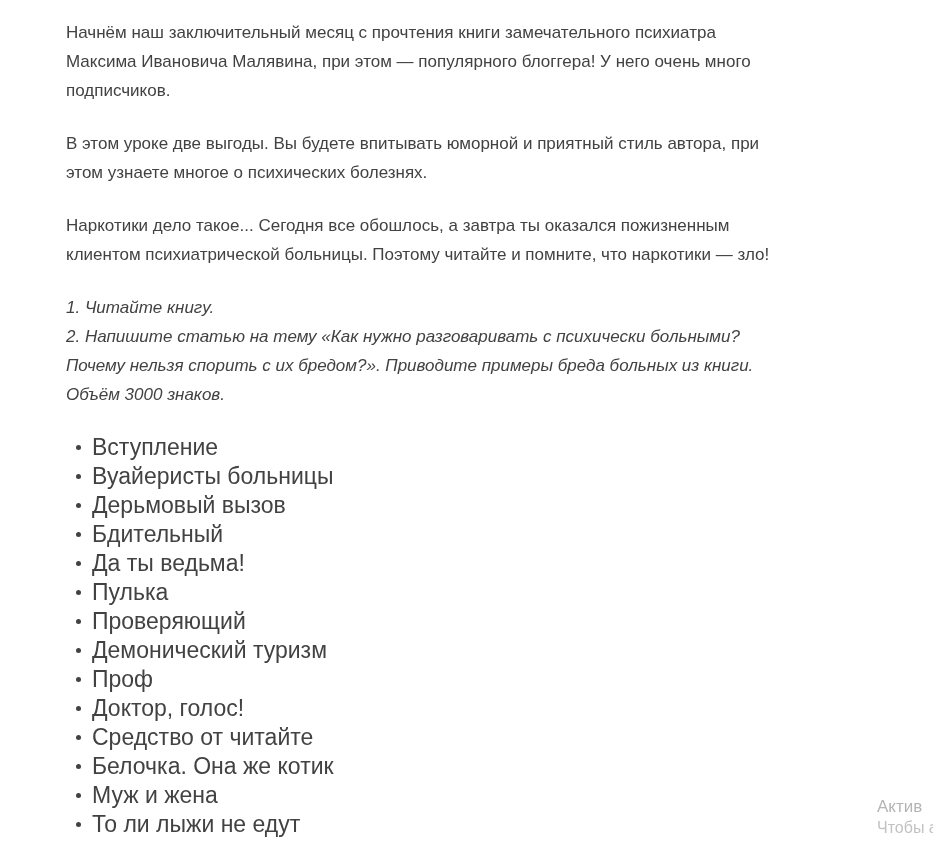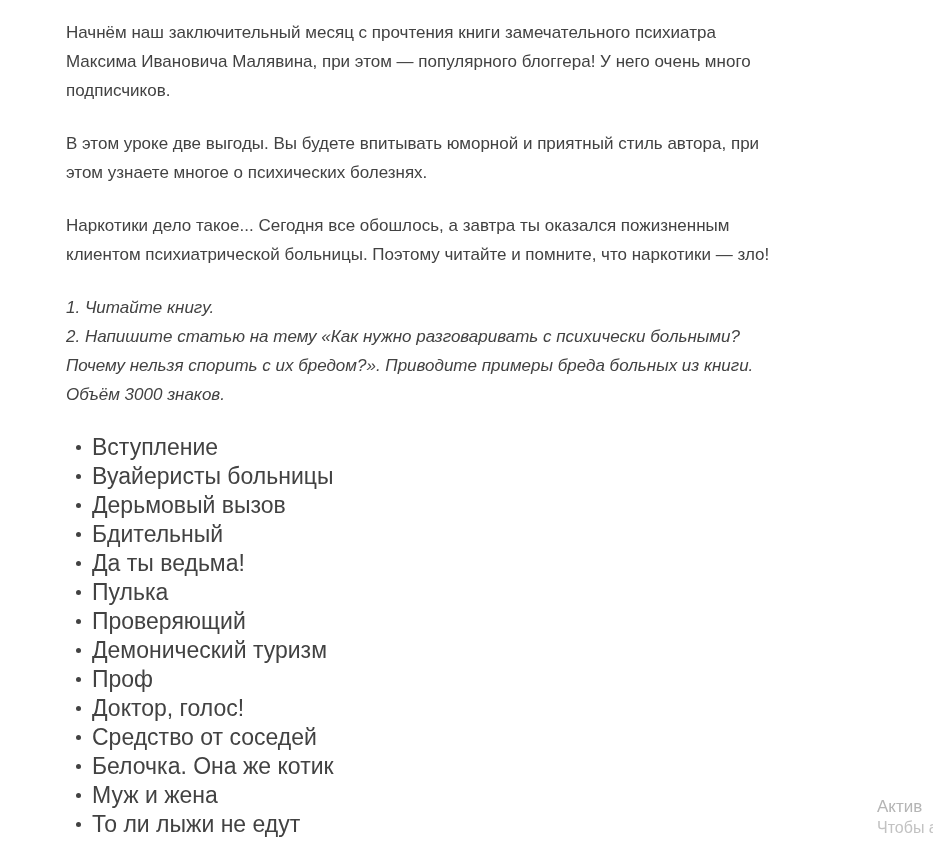--- a/index.html
+++ b/index.html
@@ -83,21 +83,21 @@
         <li>Вступление</li>
         <li>Вуайеристы больницы</li>
         <li>Дерьмовый вызов</li>
         <li>Бдительный</li>
         <li>Да ты ведьма!</li>
         <li>Пулька</li>
         <li>Проверяющий</li>
         <li>Демонический туризм</li>
         <li>Проф</li>
         <li>Доктор, голос!</li>
-        <li>Средство от соседей</li>
+        <li>Средство от читайте</li>
         <li>Белочка. Она же котик</li>
         <li>Муж и жена</li>
         <li>То ли лыжи не едут</li>
       </ul>
   </div>
 
   <div class="watermark">
     <div class="wm-line1">Актив</div>
     <div class="wm-line2">Чтобы а</div>
   </div>

